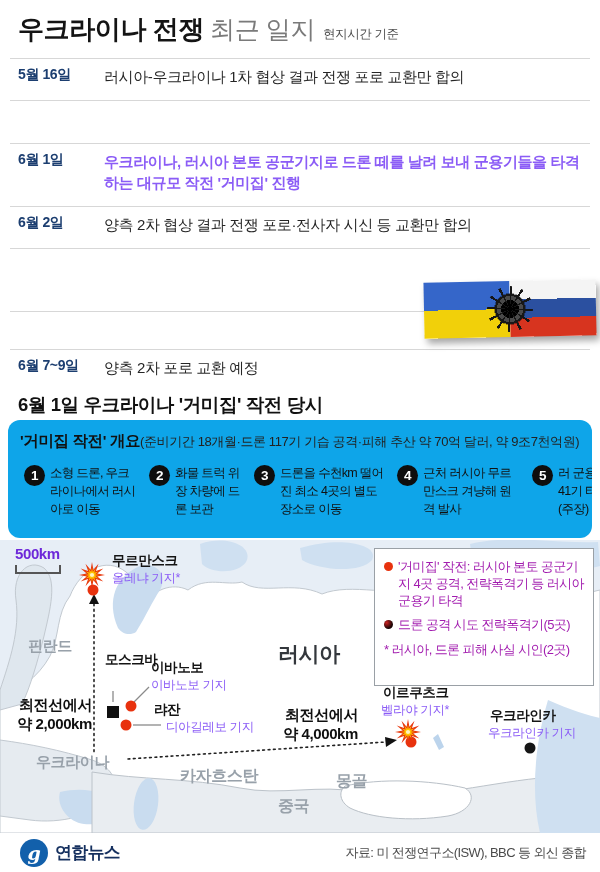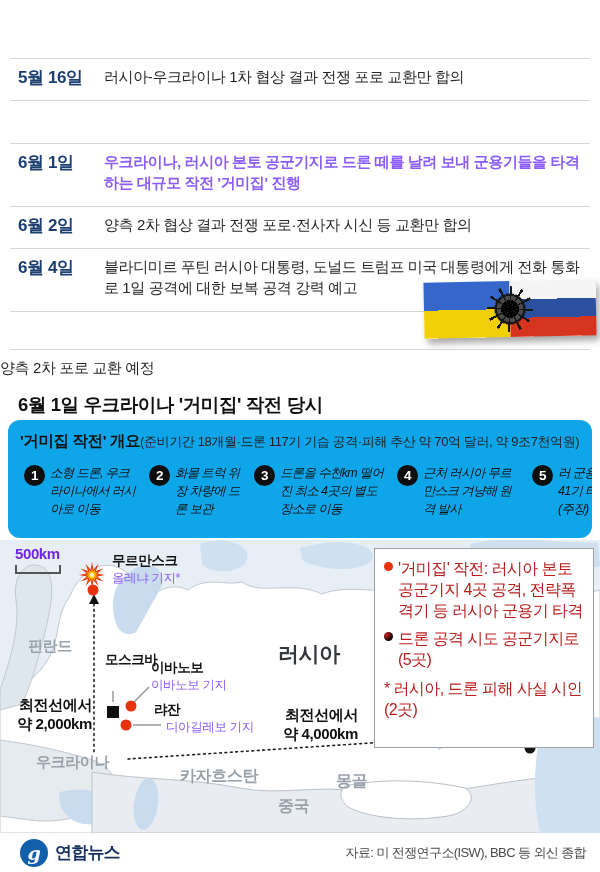--- a/index.html
+++ b/index.html
@@ -6,21 +6,21 @@
   #page{position:relative;width:600px;height:872px;background:#fff;overflow:hidden;
         font-family:"Liberation Sans","DejaVu Sans",sans-serif;letter-spacing:-0.4px;}
   
   #header{position:absolute;left:18px;top:12px;width:564px;}
   #header .t-bold{font-size:26px;font-weight:800;color:#141414;}
   #header .t-light{font-size:25px;font-weight:400;color:#7a7a7a;margin-left:6px;}
   #header .t-note{font-size:12.5px;font-weight:400;color:#4d4d4d;margin-left:8px;}
   
   .sep{position:absolute;left:10px;width:580px;height:0;border-top:1px solid #d7d7d7;}
   .tl-row{position:absolute;left:0;width:600px;display:flex;align-items:flex-start;}
-  .tl-date{flex:none;width:86px;padding-left:18px;font-size:17px;font-weight:800;color:#1c3e70;}
+  .tl-date{flex:none;width:86px;padding-left:18px;font-size:14px;font-weight:800;color:#1c3e70;}
   .tl-text{width:478px;font-size:15px;line-height:1.42;color:#262626;}
   .tl-row.bold .tl-text{font-weight:800;color:#8b5cf6;}
   
   #flag{position:absolute;left:424px;top:281px;width:172px;height:56px;transform:rotate(-1.2deg);
         box-shadow:3px 5px 7px rgba(0,0,0,.35);display:flex;}
   #flag .ua{width:50%;height:100%;background:linear-gradient(#3566c9 0 50%,#f1d00a 50% 100%);}
   #flag .ru{width:50%;height:100%;background:linear-gradient(#f4f4f4 0 33%,#2b50a0 33% 66%,#d7341f 66% 100%);}
   #hole{position:absolute;left:50%;top:50%;width:46px;height:46px;transform:translate(-50%,-50%);
         border-radius:50%;
         background:repeating-conic-gradient(#161616 0 7deg,rgba(0,0,0,0) 7deg 30deg),
@@ -29,21 +29,21 @@
   #sec-heading{position:absolute;left:18px;top:392px;font-size:18.5px;font-weight:800;color:#111;}
   #overview{position:absolute;left:8px;top:420px;width:584px;height:118px;background:#0ea5e9;
             border-radius:12px;padding:11px 12px;box-sizing:border-box;overflow:hidden;}
   #overview .ov-line{white-space:nowrap;}
   #overview .ov-title{font-size:15.5px;font-weight:800;color:#111;}
   #overview .ov-detail{font-size:13px;color:#222;}
   #steps{display:flex;gap:13px;margin-top:13px;padding-left:4px;}
   .step{display:flex;}
   .step-num{flex:none;width:21px;height:21px;border-radius:50%;background:#0e0e0e;color:#fff;
             font-size:13.5px;font-weight:800;display:flex;align-items:center;justify-content:center;margin-right:5px;}
-  .step-text{font-size:12.5px;line-height:1.42;color:#111;letter-spacing:-0.7px;font-style:italic;}
+  .step-text{font-size:12.5px;line-height:1.42;color:#111;letter-spacing:-0.7px;}
   .step:nth-child(1) .step-text{width:86px;}
   .step:nth-child(2) .step-text{width:66px;}
   .step:nth-child(3) .step-text{width:104px;}
   .step:nth-child(4) .step-text{width:96px;}
   .step:nth-child(5) .step-text{width:64px;}
   
   #map{position:absolute;left:0;top:540px;width:600px;height:293px;}
   #map svg{position:absolute;left:0;top:0;}
   .map-label{position:absolute;z-index:2;}
   .city{font-size:13.5px;font-weight:800;color:#141414;white-space:nowrap;}
@@ -56,35 +56,38 @@
                  border-left:2px solid #555;border-right:2px solid #555;border-bottom:2px solid #555;z-index:2;}
   #moscow-label{width:36px;word-break:break-all;line-height:1.25;}
   
   #legend{position:absolute;left:374px;top:8px;width:220px;box-sizing:border-box;z-index:3;
           background:#fff;border:1px solid #9aa0a6;padding:9px 9px 7px 9px;}
   .lg-row{display:flex;margin-bottom:7px;}
   .lg-row:last-child{margin-bottom:20px;}
   .lg-dot{flex:none;width:9px;height:9px;border-radius:50%;margin:4px 5px 0 0;}
   .lg-dot.red{background:#e8320e;}
   .lg-dot.black{background:radial-gradient(circle at 30% 30%,#c22,#1a0505 65%);}
-  .lg-text{font-size:16px;line-height:1.32;color:#b91c1c;letter-spacing:-0.6px;}
+  .lg-text{font-size:13px;line-height:1.32;color:#a21caf;letter-spacing:-0.6px;}
   
   #footer{position:absolute;left:0;top:833px;width:600px;height:39px;background:#fff;
           display:flex;align-items:center;}
   #logo-mark{width:28px;height:28px;border-radius:50%;background:#1260ab;color:#fff;margin-left:20px;
              display:flex;align-items:center;justify-content:center;
              font-family:"DejaVu Serif",serif;font-style:italic;font-weight:700;font-size:19px;}
   #logo-text{font-size:17px;font-weight:800;color:#15305f;margin-left:7px;letter-spacing:-0.8px;}
   #source{margin-left:auto;margin-right:14px;font-size:13px;color:#4b4b4b;letter-spacing:-0.6px;}
 </style>
 </head>
 <body>
 
 <div id="page">
 
+  <div id="header">
+    <span class="t-bold">우크라이나 전쟁</span><span class="t-light">최근 일지</span><span class="t-note">현지시간 기준</span>
+  </div>
 
   <div class="sep" style="top:58px"></div>
   <div class="sep" style="top:100px"></div>
   <div class="sep" style="top:143px"></div>
   <div class="sep" style="top:206px"></div>
   <div class="sep" style="top:248px"></div>
   <div class="sep" style="top:311px"></div>
   <div class="sep" style="top:349px"></div>
 
   <div class="tl-row" style="top:66px">
@@ -92,25 +95,22 @@
     <div class="tl-text">러시아-우크라이나 1차 협상 결과 전쟁 포로 교환만 합의</div>
   </div>
   <div class="tl-row bold" style="top:151px">
     <div class="tl-date">6월 1일</div>
     <div class="tl-text">우크라이나, 러시아 본토 공군기지로 드론 떼를 날려 보내 군용기들을 타격하는 대규모 작전 '거미집' 진행</div>
   </div>
   <div class="tl-row" style="top:214px">
     <div class="tl-date">6월 2일</div>
     <div class="tl-text">양측 2차 협상 결과 전쟁 포로·전사자 시신 등 교환만 합의</div>
   </div>
-  <div class="tl-row" style="top:256px">
-    <div class="tl-date">6월 4일</div>
-    <div class="tl-text">블라디미르 푸틴 러시아 대통령, 도널드 트럼프 미국 대통령에게 전화 통화로 1일 공격에 대한 보복 공격 강력 예고</div>
-  </div>
   <div class="tl-row" style="top:357px">
+    <div class="tl-date">6월 7~9일</div>
     <div class="tl-text">양측 2차 포로 교환 예정</div>
   </div>
 
   <div id="flag">
     <div class="ua"></div>
     <div class="ru"></div>
     <div id="hole"></div>
   </div>
 
   <div id="sec-heading">6월 1일 우크라이나 '거미집' 작전 당시</div>
@@ -200,21 +200,21 @@
     <div class="map-label" id="scale-label" style="left:15px;top:5px">500km</div>
     <div id="scale-bracket"></div>
 
     <div id="legend">
       <div class="lg-row">
         <span class="lg-dot red"></span>
         <span class="lg-text">'거미집' 작전: 러시아 본토 공군기지 4곳 공격, 전략폭격기 등 러시아 군용기 타격</span>
       </div>
       <div class="lg-row">
         <span class="lg-dot black"></span>
-        <span class="lg-text">드론 공격 시도 공군기지로(5곳)</span>
+        <span class="lg-text">드론 공격 시도 전략폭격기(5곳)</span>
       </div>
       <div class="lg-row">
         <span class="lg-text">* 러시아, 드론 피해 사실 시인(2곳)</span>
       </div>
     </div>
 
     <div class="map-label city" style="left:112px;top:12px">무르만스크</div>
     <div class="map-label base" style="left:112px;top:30px">올레냐 기지*</div>
 
     <div class="map-label city" id="moscow-label" style="left:105px;top:112px">모스크바</div>

